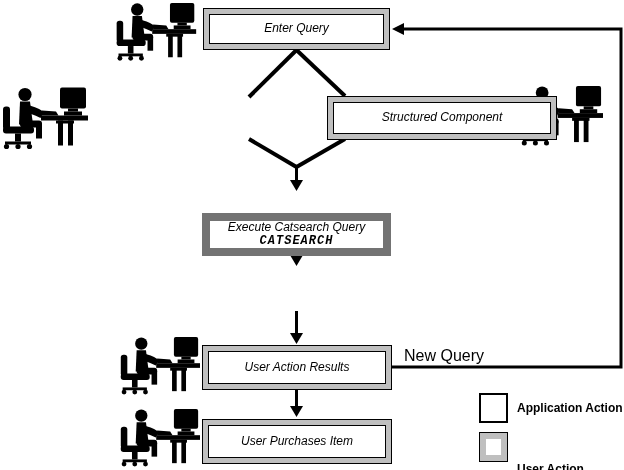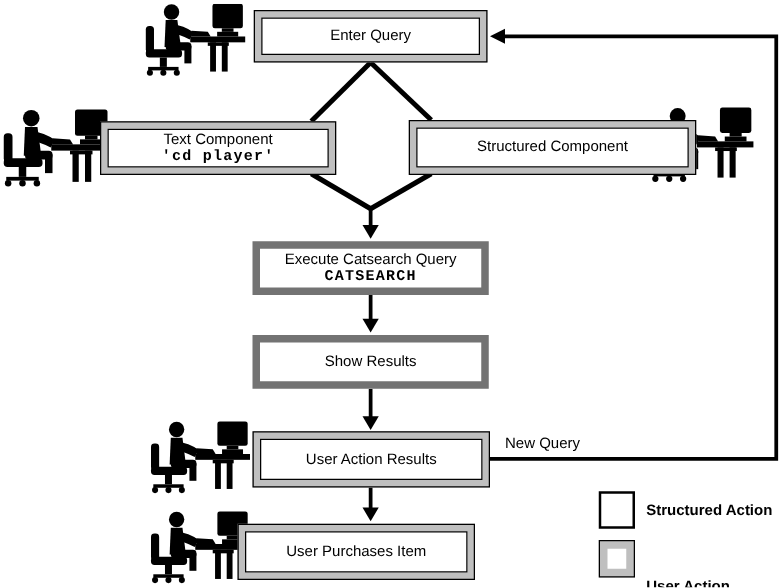--- a/index.html
+++ b/index.html
@@ -7,33 +7,33 @@
     position:relative; width:624px; height:470px; background:var(--bg,#fff);
     font-family:"Liberation Sans", sans-serif; color:#000; overflow:hidden;
   }
   svg.connectors { position:absolute; left:0; top:0; width:624px; height:470px; pointer-events:none; }
   .connectors path { stroke:var(--line,#000); fill:none; }
   .connectors polygon { fill:var(--line,#000); stroke:none; }
 
   .node {
     position:absolute; box-sizing:border-box; text-align:center;
     display:flex; flex-direction:column; align-items:center; justify-content:center;
-    font-size:12px; line-height:1.15; background:#fff; z-index:3;
+    font-size:12px; line-height:1.15; background:#fff; z-index:3;font-style:italic;
   }
-  .node.app { border:6px solid #737373; }
+  .node.app { border:8px solid #737373;margin-top:20px; }
   .node.user { border:1px solid #000; background:var(--gray,#bfbfbf); padding:5px; display:block; }
   .node.user .inner {
     box-sizing:border-box; width:100%; height:100%; background:#fff; border:1px solid #000;
     display:flex; flex-direction:column; align-items:center; justify-content:center;
   }
   .code {
     font-family:"Liberation Mono", monospace; font-weight:bold; font-size:12px; letter-spacing:1px;
     white-space:nowrap;
   }
-  .edge-label { position:absolute; font-size:12px; z-index:2; }
+  .edge-label { position:absolute; font-size:16px; z-index:2; }
 
   .person { position:absolute; z-index:2; color:#000; }
 
   .legend-swatch { position:absolute; box-sizing:border-box; z-index:2; }
   .legend-swatch.app { width:29px; height:30px; border:2px solid #000; background:#fff; }
   .legend-swatch.user {
     width:29px; height:30px; border:1px solid #000; background:var(--gray,#bfbfbf);
     display:flex; align-items:center; justify-content:center;
   }
   .legend-swatch.user .inner { width:15px; height:16px; background:#fff; }
@@ -115,56 +115,47 @@
   <svg class="person" style="left:118px; top:407px; width:82px; height:62px">
       <use href="#person-sym"></use>
     </svg>
 
   <div class="node user" style="left:203px; top:8px; width:187px; height:42px">
     <div class="inner">
         <span>Enter Query</span>
       </div>
   </div>
 
-  <div class="node user" style="left:80px; top:97px; width:189px; height:43px">
-    <div class="inner">
-      <span>Text Component</span>
-      <span class="code">'cd player'</span>
-    </div>
-  </div>
 
   <div class="node user" style="left:327px; top:96px; width:230px; height:44px">
     <div class="inner">
       <span>Structured Component</span>
     </div>
   </div>
 
   <div class="node app" style="left:202px; top:193px; width:189px; height:43px">
     <span>Execute Catsearch Query</span>
     <span class="code">CATSEARCH</span>
   </div>
 
-  <div class="node app" style="left:202px; top:268px; width:189px; height:43px">
-    <span>Show Results</span>
-  </div>
 
   <div class="node user" style="left:202px; top:345px; width:190px; height:45px">
     <div class="inner">
         <span>User Action Results</span>
       </div>
   </div>
 
-  <div class="node user" style="left:190px; top:419px; width:190px; height:45px">
+  <div class="node user" style="left:202px; top:419px; width:190px; height:45px">
     <div class="inner">
         <span>User Purchases Item</span>
       </div>
   </div>
 
   <div class="edge-label" style="left:404px; top:347px">New Query</div>
 
   <div class="legend-swatch app" style="left:479px; top:393px"></div>
-  <div class="legend-label" style="left:517px; top:401px">Structured Action</div>
+  <div class="legend-label" style="left:517px; top:401px">Application Action</div>
   <div class="legend-swatch user" style="left:479px; top:432px">
       <div class="inner"></div>
     </div>
   <div class="legend-label" style="left:517px; top:462px">User Action</div>
 
 </div>
 
 </body></html>

